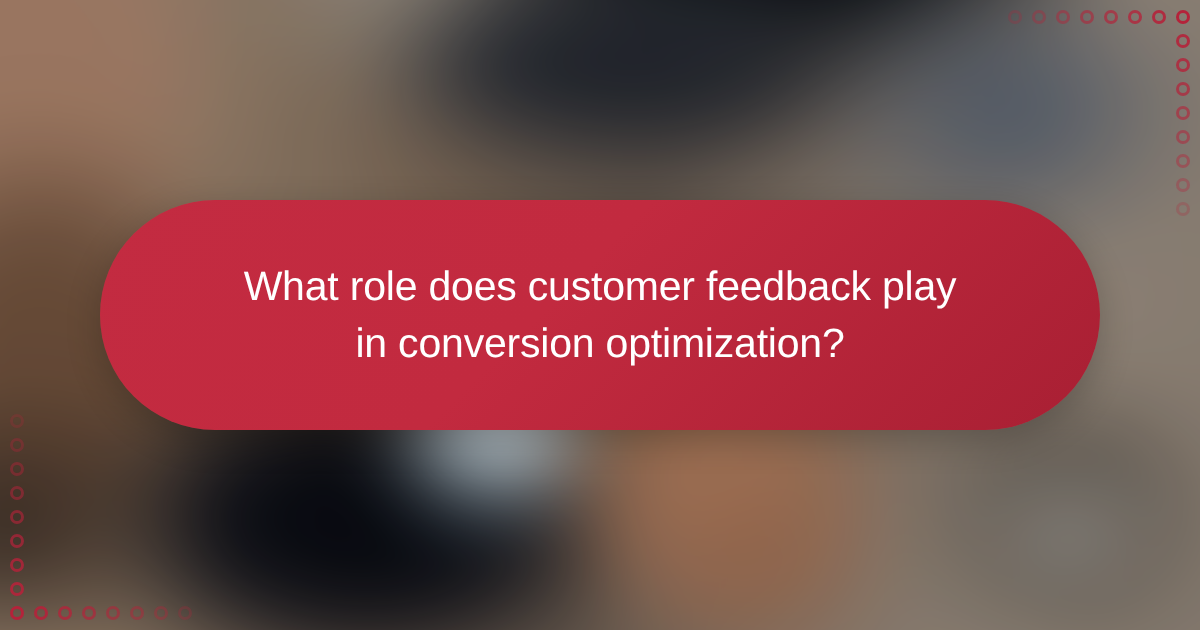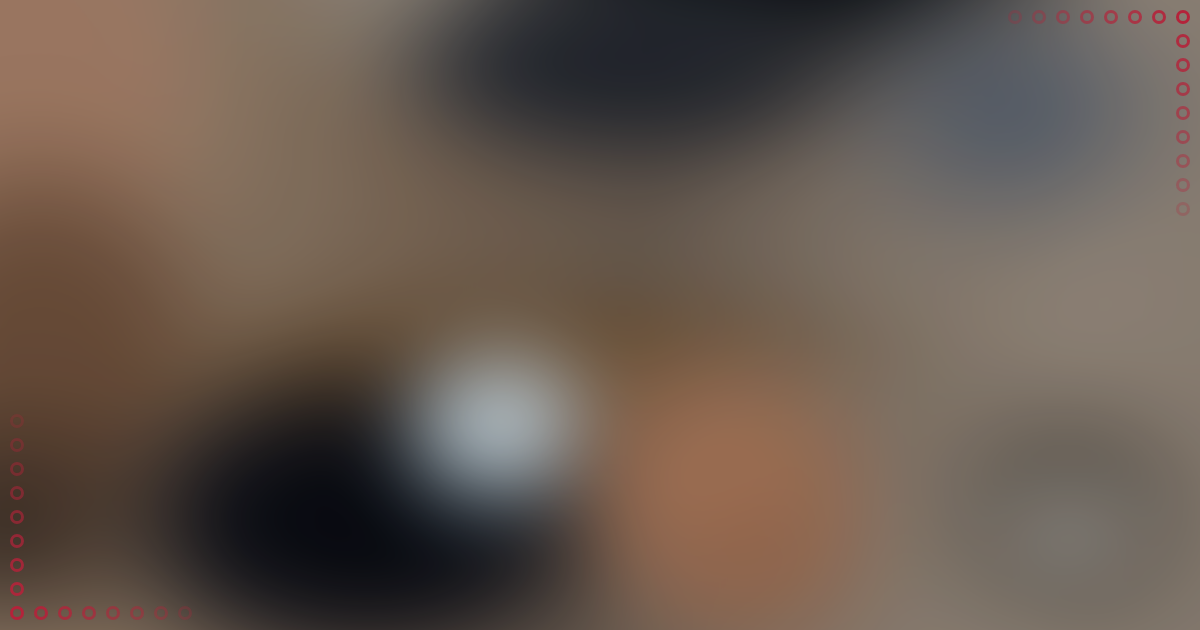--- a/index.html
+++ b/index.html
@@ -230,14 +230,18 @@
       <div class="ring" style="left: 10px; top: 582px; border-color: rgb(180, 35, 58); opacity: 0.906;"></div>
       <div class="ring" style="left: 10px; top: 558px; border-color: rgb(180, 35, 58); opacity: 0.811;"></div>
       <div class="ring" style="left: 10px; top: 534px; border-color: rgb(180, 35, 58); opacity: 0.717;"></div>
       <div class="ring" style="left: 10px; top: 510px; border-color: rgb(180, 35, 58); opacity: 0.622;"></div>
       <div class="ring" style="left: 10px; top: 486px; border-color: rgb(180, 35, 58); opacity: 0.528;"></div>
       <div class="ring" style="left: 10px; top: 462px; border-color: rgb(180, 35, 58); opacity: 0.433;"></div>
       <div class="ring" style="left: 10px; top: 438px; border-color: rgb(180, 35, 58); opacity: 0.339;"></div>
       <div class="ring" style="left: 10px; top: 414px; border-color: rgb(180, 35, 58); opacity: 0.244;"></div>
     </div>
 
+  <div id="question-card">
+    <div id="question-text">What role does customer feedback play
+in conversion optimization?</div>
+  </div>
 
 </div>
 
 </body></html>

